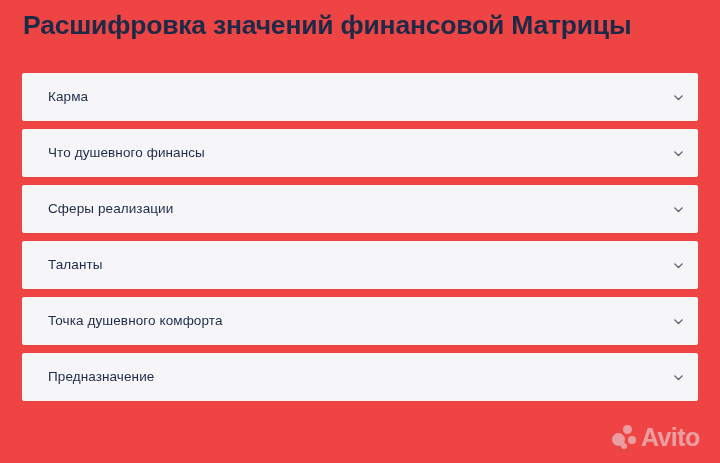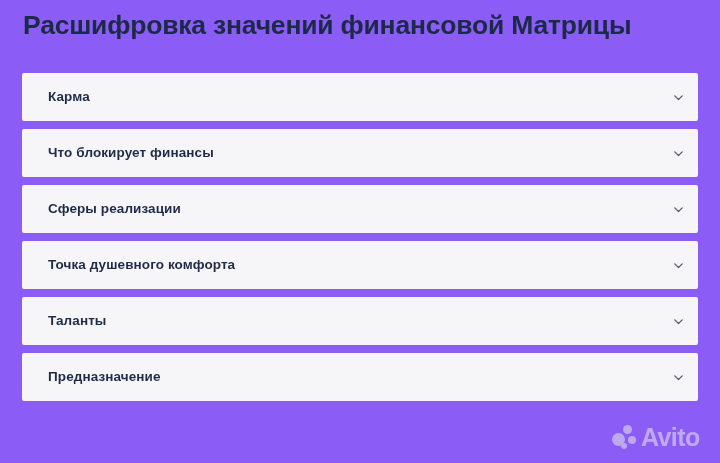--- a/index.html
+++ b/index.html
@@ -14,21 +14,21 @@
     background: #ffffff;
     font-family: "Liberation Sans", sans-serif;
     position: relative;
   }
 
   .page {
     width: 720px;
     height: 463px;
     position: relative;
     overflow: hidden;
-    background: #8b5cf6;
+    background: #ef4444;
   }
 
   
   .page-title {
     position: absolute;
     left: 23px;
     top: 9px;
     width: 690px;
     font-size: 26.5px;
     line-height: 32px;
@@ -59,21 +59,21 @@
 
   .accordion-item:last-child {
     margin-bottom: 0;
     align-items: center;
   }
 
   .accordion-label {
     margin-left: 26px;
     font-size: 13.5px;
     line-height: 18px;
-    font-weight: 700;
+    font-weight: 400;
     color: #1f2b47;
     letter-spacing: 0.1px;
     white-space: nowrap;
     flex: 1 1 auto;
   }
 
   .accordion-toggle {
     position: absolute;
     right: 9px;
     top: 50%;
@@ -152,49 +152,49 @@
     <div class="accordion-item">
       <span class="accordion-label">Карма</span>
       <span class="accordion-toggle">
         <svg viewBox="0 0 16 16" aria-hidden="true">
           <path class="chev-path" d="M3.4 6 L8 10.4 L12.6 6"></path>
         </svg>
       </span>
     </div>
 
     <div class="accordion-item">
-      <span class="accordion-label">Что блокирует финансы</span>
+      <span class="accordion-label">Что душевного финансы</span>
       <span class="accordion-toggle">
         <svg viewBox="0 0 16 16" aria-hidden="true">
           <path class="chev-path" d="M3.4 6 L8 10.4 L12.6 6"></path>
         </svg>
       </span>
     </div>
 
 
     <div class="accordion-item">
       <span class="accordion-label">Сферы реализации</span>
       <span class="accordion-toggle">
         <svg viewBox="0 0 16 16" aria-hidden="true">
           <path class="chev-path" d="M3.4 6 L8 10.4 L12.6 6"></path>
         </svg>
       </span>
     </div>
 
     <div class="accordion-item">
+      <span class="accordion-label">Таланты</span>
+      <span class="accordion-toggle">
+        <svg viewBox="0 0 16 16" aria-hidden="true">
+          <path class="chev-path" d="M3.4 6 L8 10.4 L12.6 6"></path>
+        </svg>
+      </span>
+    </div>
+
+    <div class="accordion-item">
       <span class="accordion-label">Точка душевного комфорта</span>
-      <span class="accordion-toggle">
-        <svg viewBox="0 0 16 16" aria-hidden="true">
-          <path class="chev-path" d="M3.4 6 L8 10.4 L12.6 6"></path>
-        </svg>
-      </span>
-    </div>
-
-    <div class="accordion-item">
-      <span class="accordion-label">Таланты</span>
       <span class="accordion-toggle">
         <svg viewBox="0 0 16 16" aria-hidden="true">
           <path class="chev-path" d="M3.4 6 L8 10.4 L12.6 6"></path>
         </svg>
       </span>
     </div>
 
     <div class="accordion-item">
       <span class="accordion-label">Предназначение</span>
       <span class="accordion-toggle">

